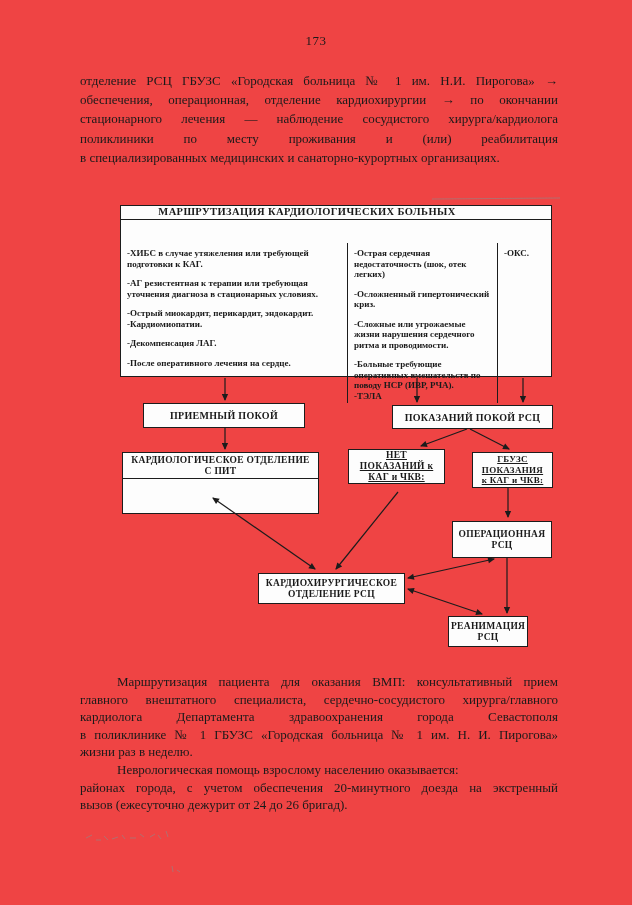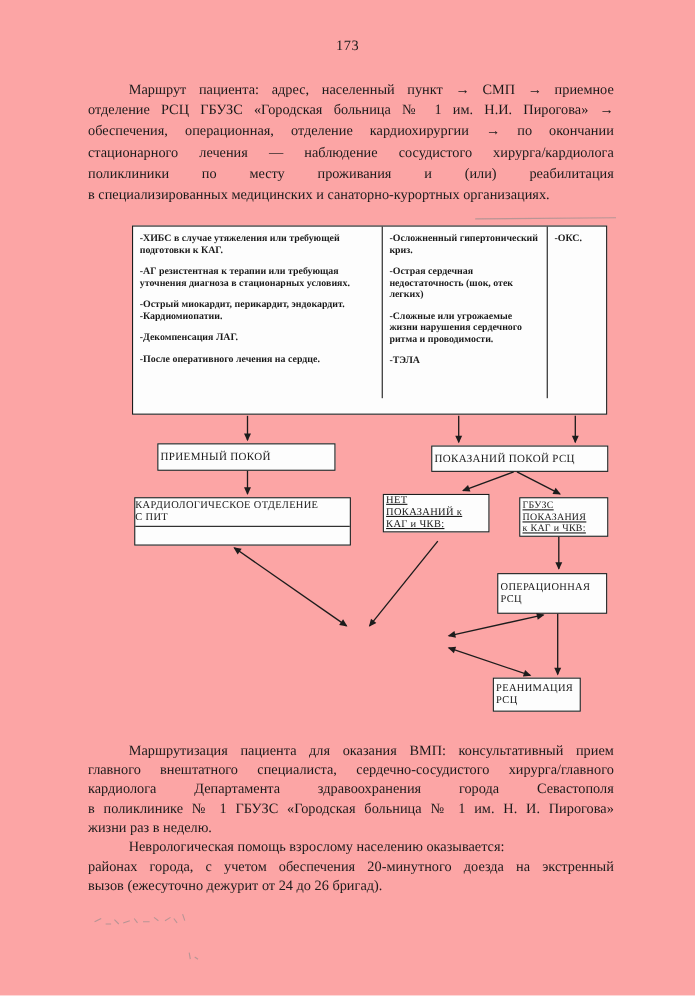--- a/index.html
+++ b/index.html
@@ -1,17 +1,17 @@
 <!DOCTYPE html>
 <html><head>
 <meta charset="utf-8">
 <style>
   html,body { margin:0; padding:0; background:#ffffff; }
   .page {
-    position:relative; width:632px; height:905px; background:#fca5a5;
+    position:relative; width:632px; height:905px; background:#ef4444;
     font-family:"Liberation Serif", serif; color:#1a1a1a; overflow:hidden;
   }
   * { box-sizing:border-box; }
 
   .pagenum {
     position:absolute; top:33px; left:0; right:0;
     text-align:center; font-size:13px; letter-spacing:0.5px;
   }
 
   
@@ -25,76 +25,77 @@
   
   .crit-table {
     position:absolute; left:120px; top:205px; width:432px; height:172px;
     border:1.4px solid #1c1c1c; background:#fdfdfd;
   }
   .crit-header {
     height:14px; border-bottom:1.4px solid #1c1c1c;
     font-weight:bold; font-size:10.5px; line-height:12px;
     text-align:center; padding-right:58px; letter-spacing:0.4px;
   }
-  .crit-body { display:grid; grid-template-columns:227px 150px 1fr; height:156px; }
+  .crit-body { display:grid; grid-template-columns:227px 150px 1fr; height:156px;margin-top:23px; }
   .crit-col { padding:5px 6px 2px 6px; font-size:9px; font-weight:bold; line-height:10.5px; }
   .b-r { border-right:1.4px solid #1c1c1c; }
   .ci { margin:0 0 9px 0; }
   .ci.tight { margin-bottom:0; }
 
   
   .fbox {
     position:absolute; border:1.4px solid #1c1c1c; background:#fdfdfd;
-    font-weight:normal; font-size:9.5px; line-height:11px;
+    font-weight:bold; text-align:center; font-size:9.5px; line-height:11px;
     letter-spacing:0.3px; display:flex; flex-direction:column; justify-content:center;
     padding:1px 2px;
   }
   .fbox .u { text-decoration:underline; }
   #box-admission    { left:143px; top:403px; width:162px; height:25px; font-size:10px; }
   #box-admission-rsc{ left:392px; top:405px; width:161px; height:24px; font-size:10px; }
-  #box-cardiology   { left:122px; top:452px; width:197px; height:44px; padding:0; justify-content:flex-start; }
+  #box-cardiology   { left:122px; top:452px; width:197px; height:62px; padding:0; justify-content:flex-start; }
   #box-cardiology .top { height:26px; border-bottom:1.4px solid #1c1c1c; display:flex; flex-direction:column; justify-content:center; }
   #box-no-ind       { left:348px; top:449px; width:97px;  height:35px; }
   #box-yes-ind      { left:472px; top:452px; width:81px;  height:36px; font-size:9px; line-height:10.5px; }
   #box-operating    { left:452px; top:521px; width:100px; height:37px; }
   #box-cardsurgery  { left:258px; top:573px; width:147px; height:31px; }
   #box-reanimation  { left:448px; top:616px; width:80px; height:31px; }
 
   .arrows { position:absolute; left:0; top:0; width:632px; height:905px; pointer-events:none; }
 </style>
 </head>
 <body>
 
 <div class="page">
 
   <div class="pagenum">173</div>
 
   <div class="textblock" id="p1">
-    <div class="jline indent">Маршрут пациента: адрес, населенный пункт → СМП → приемное</div>
     <div class="jline">отделение РСЦ ГБУЗС «Городская больница № 1 им. Н.И. Пирогова» →</div>
     <div class="jline">обеспечения, операционная, отделение кардиохирургии → по окончании</div>
     <div class="jline">стационарного лечения — наблюдение сосудистого хирурга/кардиолога</div>
     <div class="jline">поликлиники по месту проживания и (или) реабилитация</div>
     <div class="jlast">в специализированных медицинских и санаторно-курортных организациях.</div>
   </div>
 
   <div class="crit-table">
+    <div class="crit-header">МАРШРУТИЗАЦИЯ КАРДИОЛОГИЧЕСКИХ БОЛЬНЫХ</div>
     <div class="crit-body">
       <div class="crit-col b-r">
         <div class="ci">-ХИБС в случае утяжеления или требующей подготовки к КАГ.</div>
         <div class="ci">-АГ резистентная к терапии или требующая уточнения диагноза в стационарных условиях.</div>
         <div class="ci tight">-Острый миокардит, перикардит, эндокардит.</div>
         <div class="ci">-Кардиомиопатии.</div>
         <div class="ci">-Декомпенсация ЛАГ.</div>
         <div class="ci">-После оперативного лечения на сердце.</div>
       </div>
       <div class="crit-col b-r">
+        <div class="ci">-Острая сердечная недостаточность (шок, отек легких)</div>
         <div class="ci">-Осложненный гипертонический криз.</div>
-        <div class="ci">-Острая сердечная недостаточность (шок, отек легких)</div>
         <div class="ci">-Сложные или угрожаемые жизни нарушения сердечного ритма и проводимости.</div>
+        <div class="ci tight">-Больные требующие оперативных вмешательств по поводу НСР (ИВР, РЧА).</div>
         <div class="ci tight">-ТЭЛА</div>
       </div>
       <div class="crit-col">
         <div class="ci">-ОКС.</div>
       </div>
     </div>
   </div>
 
   <div class="fbox" id="box-admission">
     <div>ПРИЕМНЫЙ ПОКОЙ</div>
@@ -121,20 +122,24 @@
     <div class="u">ГБУЗС</div>
     <div class="u">ПОКАЗАНИЯ</div>
     <div class="u">к КАГ и ЧКВ:</div>
   </div>
 
   <div class="fbox" id="box-operating">
     <div>ОПЕРАЦИОННАЯ</div>
     <div>РСЦ</div>
   </div>
 
+  <div class="fbox" id="box-cardsurgery">
+    <div>КАРДИОХИРУРГИЧЕСКОЕ</div>
+    <div>ОТДЕЛЕНИЕ  РСЦ</div>
+  </div>
 
   <div class="fbox" id="box-reanimation">
     <div>РЕАНИМАЦИЯ</div>
     <div>РСЦ</div>
   </div>
 
   <svg class="arrows" viewBox="0 0 632 905" xmlns="http://www.w3.org/2000/svg">
     <defs>
       <marker id="ahe" viewBox="0 0 10 10" refX="8.5" refY="5" markerWidth="8.5" markerHeight="7" orient="auto" markerUnits="userSpaceOnUse">
         <path d="M0,0.5 L10,5 L0,9.5 z" fill="#1c1c1c"></path>

